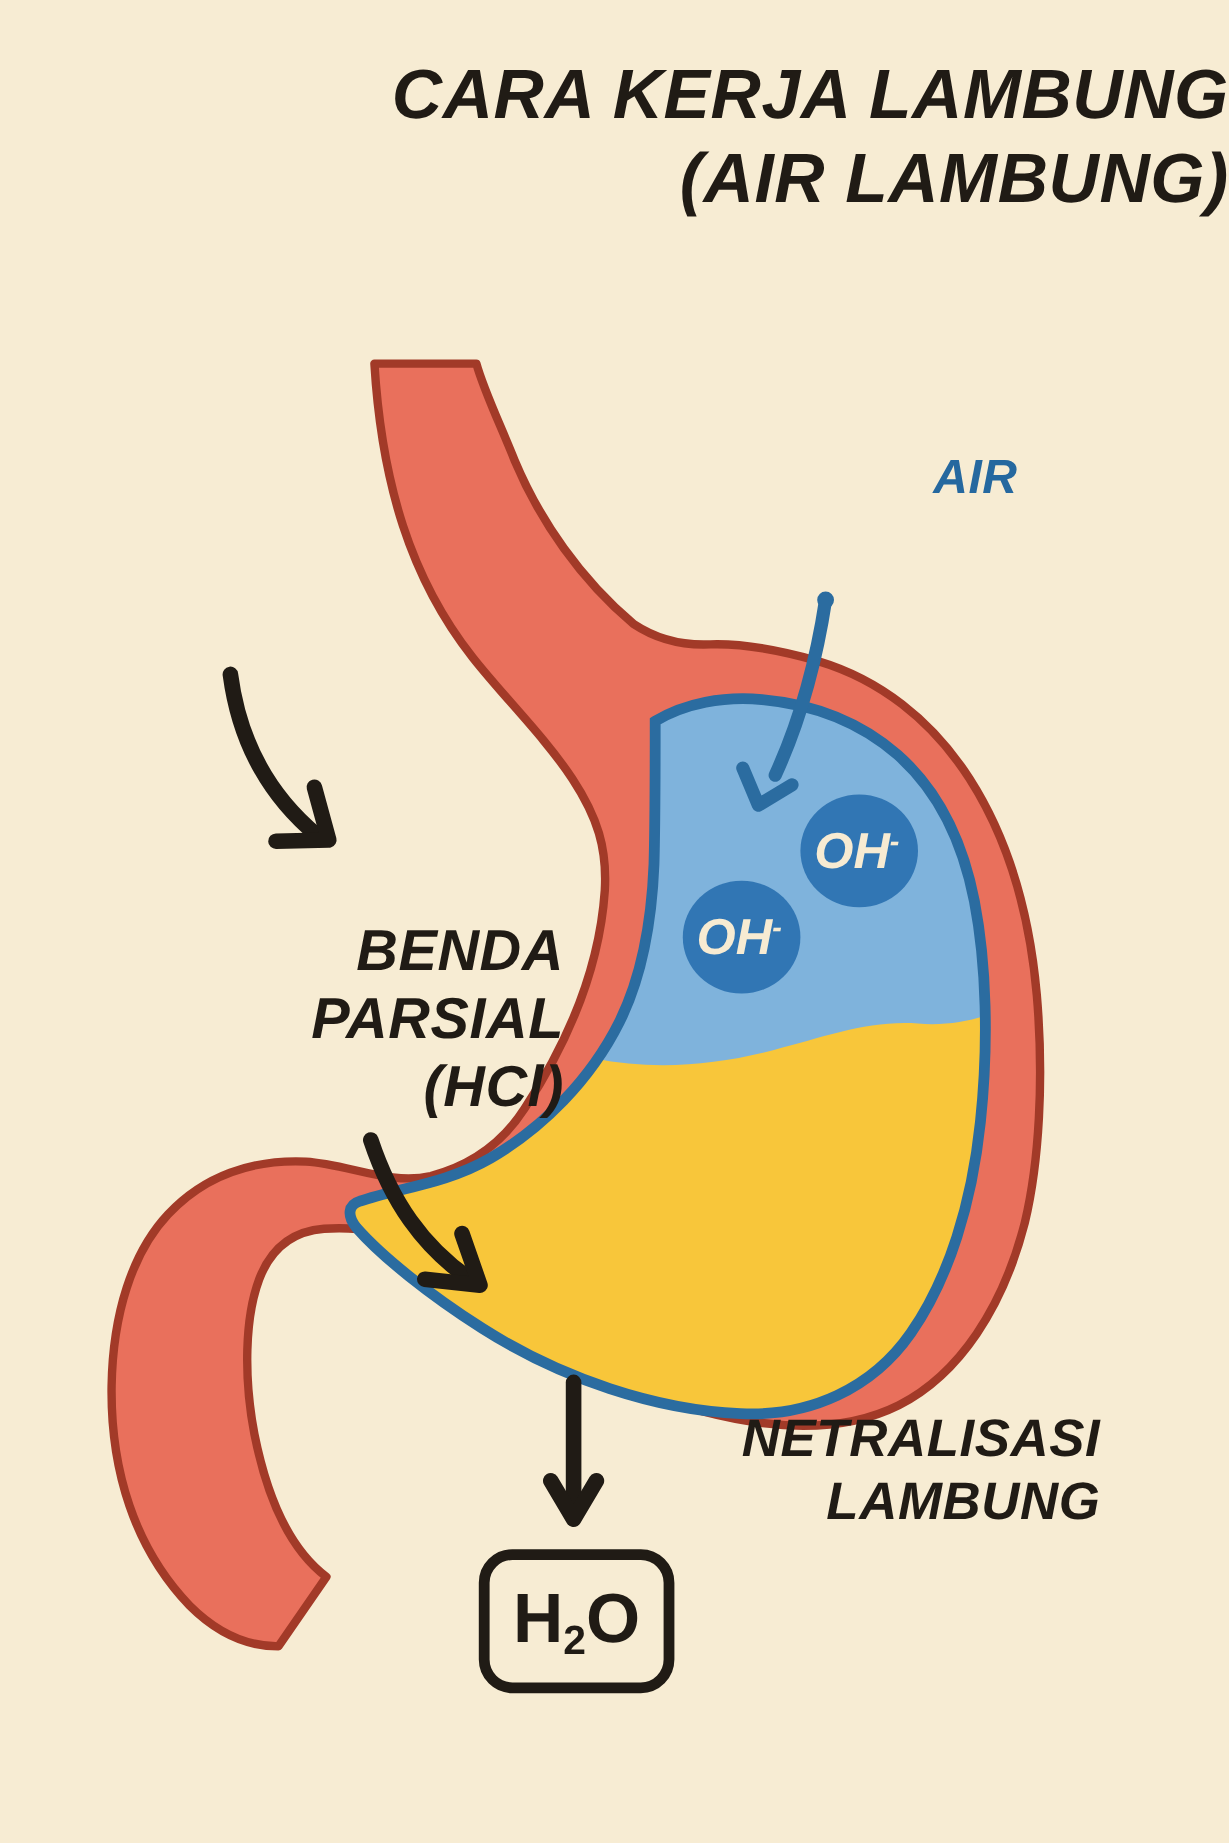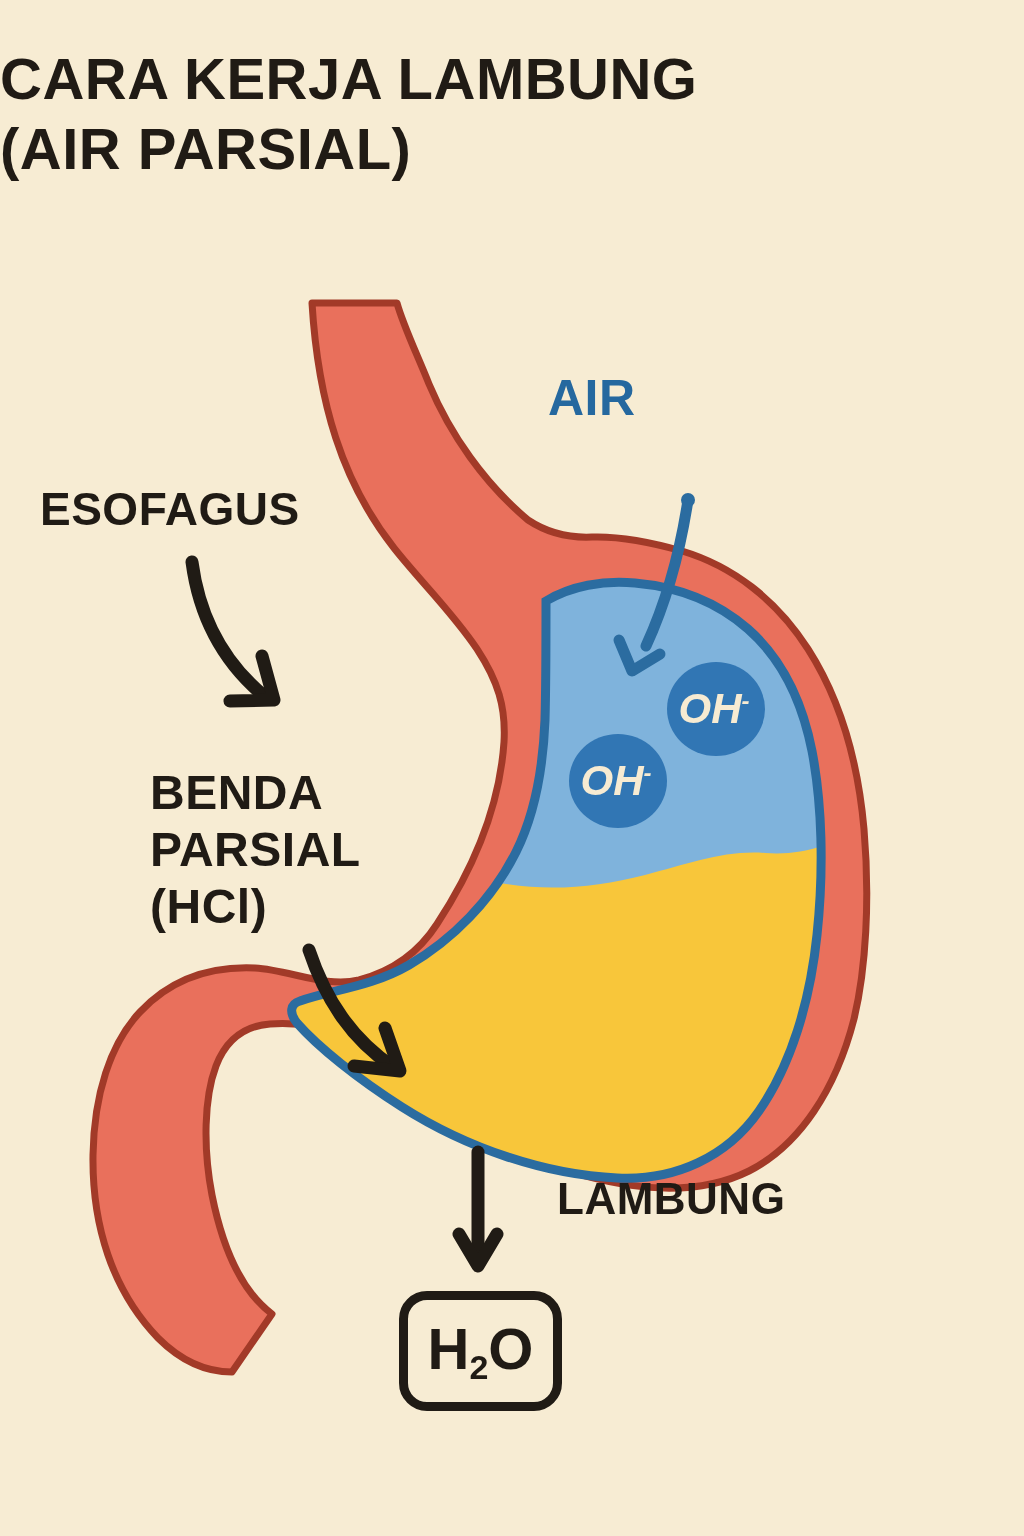--- a/index.html
+++ b/index.html
@@ -17,26 +17,26 @@
   .wall{fill:var(--stomach-wall);stroke:var(--wall-outline);stroke-width:7;stroke-linejoin:round;}
   .cavity-fill{fill:var(--acid-yellow);}
   .alk{fill:var(--alkaline-blue);}
   .cavity-stroke{fill:none;stroke:var(--blue-ink);stroke-width:9;}
   .ion{fill:var(--ion-blue);}
   .arrow-black{fill:none;stroke:var(--text-black);stroke-width:13;stroke-linecap:round;stroke-linejoin:round;}
   .arrow-blue{fill:none;stroke:var(--blue-ink);stroke-width:11;stroke-linecap:round;stroke-linejoin:round;}
   .knob{fill:var(--blue-ink);}
 
   
-  .ov{position:absolute;text-align:left;font-weight:800;color:var(--text-black);
-      letter-spacing:.5px;white-space:nowrap;}
+  .ov{position:absolute;text-align:right;font-weight:800;color:var(--text-black);
+      letter-spacing:.5px;white-space:nowrap;font-style:italic;}
   .title{left:0;top:44px;width:1024px;font-size:58px;line-height:70px;}
   .lbl-esofagus{left:40px;top:482px;width:304px;font-size:46px;}
   .lbl-acid{left:150px;top:764px;width:320px;font-size:48px;line-height:57px;}
-  .lbl-alkaline{left:548px;top:370px;width:300px;font-size:50px;line-height:57px;color:var(--blue-text);}
+  .lbl-alkaline{left:548px;top:370px;width:300px;font-size:40px;line-height:57px;color:var(--blue-text);}
   .lbl-neutral{left:557px;top:1172px;width:360px;font-size:44px;line-height:53px;}
 
   .ion-label{position:absolute;transform:translate(-50%,-50%);font-weight:800;
              color:var(--ion-text-cream);font-size:42px;letter-spacing:0;font-style:italic;}
   .ion-label .sup{font-size:24px;vertical-align:14px;font-weight:800;}
 
   .h2o-box{position:absolute;left:399px;top:1291px;width:163px;height:120px;
            border:9px solid var(--text-black);border-radius:28px;box-sizing:border-box;
            display:flex;align-items:center;justify-content:center;background:transparent;text-align:center;}
   .h2o-text{font-weight:800;font-size:58px;color:var(--text-black);letter-spacing:0;}
@@ -161,36 +161,36 @@
     </g>
 
     <g>
       <path class="arrow-black" d="M 478 1152 L 478 1252"></path>
       <polyline class="arrow-black" points="459,1234 478,1266 497,1234"></polyline>
     </g>
   </svg>
 
   <div class="ov title">
     <div>CARA KERJA LAMBUNG</div>
-    <div>(AIR PARSIAL)</div>
+    <div>(AIR LAMBUNG)</div>
   </div>
 
-  <div class="ov lbl-esofagus">ESOFAGUS</div>
 
   <div class="ov lbl-acid">
     <div>BENDA</div>
     <div>PARSIAL</div>
     <div>(HCl)</div>
   </div>
 
   <div class="ov lbl-alkaline">
     <div>AIR</div>
   </div>
 
   <div class="ov lbl-neutral">
+    <div>NETRALISASI</div>
     <div>LAMBUNG</div>
   </div>
 
   <div class="ion-label" style="left:714px;top:709px;"><span>OH</span><span class="sup">-</span></div>
   <div class="ion-label" style="left:616px;top:781px;"><span>OH</span><span class="sup">-</span></div>
 
   <div class="h2o-box">
     <div class="h2o-text"><span>H</span><span class="sub">2</span><span>O</span></div>
   </div>
 

